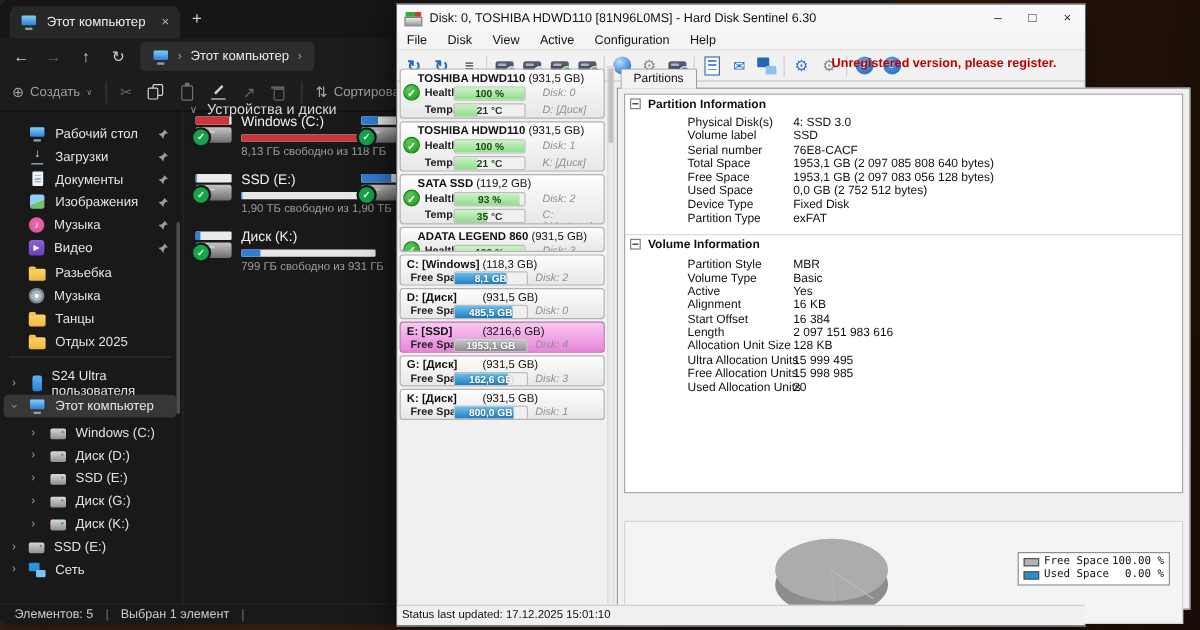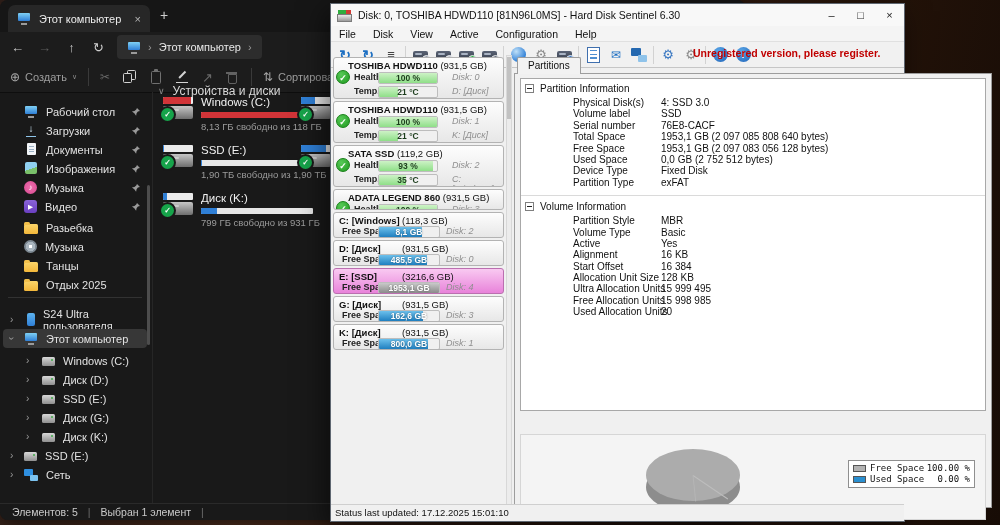--- a/index.html
+++ b/index.html
@@ -129,21 +129,21 @@
   .cdisk{position:absolute;left:118px;font-style:italic;color:#8f8f8f}
   .cdisk2{position:absolute;left:112px;font-style:italic;color:#8f8f8f}
   .cbadge{position:absolute;left:2px;top:12px;width:14px;height:14px;border-radius:50%;background:radial-gradient(circle at 35% 30%,#57c957,#1f9a1f);border:1px solid #188018;color:#fff;text-align:center;line-height:14px;font-size:9px;font-weight:bold;box-sizing:border-box}
   .pt{position:absolute;left:5px;top:2px;font-size:9.5px;font-weight:bold}
   .psz{position:absolute;left:68px;top:2px;font-size:9.5px}
 
   .rp{position:absolute;left:183px;top:51px;width:478px;height:453px}
   .rtab{position:absolute;left:3px;top:2px;height:16px;padding:0 10px;background:#f2f2f2;border:1px solid #9d9d9d;border-bottom:none;font-size:10px;line-height:16px;z-index:2;border-radius:2px 2px 0 0}
   .rframe{position:absolute;left:0;top:18px;right:0;bottom:0;border:1px solid #9d9d9d;background:#f0f0f0;box-sizing:border-box}
   .ibox{position:absolute;left:5px;top:4px;width:466px;height:333px;background:#fff;border:1px solid #a8a8a8;padding-top:3px;box-sizing:border-box;overflow:hidden}
-  .sech{display:flex;align-items:center;gap:6px;font-weight:normal;font-size:10px;height:13px;padding-left:4px}
+  .sech{display:flex;align-items:flex-start;gap:6px;font-weight:bold;font-size:10px;height:13px;padding-left:4px}
   .sech.second{margin-top:7px;border-top:1px solid #dadada;padding-top:3px;height:14px}
   .colbtn{width:9px;height:9px;border:1px solid #7f7f7f;background:#fff;position:relative;flex:none;box-sizing:border-box}
   .colbtn::after{content:"";position:absolute;left:1px;right:1px;top:3px;height:1px;background:#222}
   .irows{margin-top:2px}
   .irow{position:relative;height:11.4px;font-size:10px;line-height:11.4px}
   .irow .l{margin-left:52px}
   .irow .v{position:absolute;left:140px;top:0;white-space:nowrap}
 
   .ppanel{position:absolute;left:5px;top:360px;width:466px;height:86px;background:#f4f4f4;border:1px solid #d6d6d6;box-sizing:border-box}
   .pie-side{position:absolute;left:125px;top:26px;width:94px;height:52px;border-radius:50%;background:#8d8d8d}
@@ -627,20 +627,21 @@
           <div class="sech second">
             <span class="colbtn"></span>
             <span>Volume Information</span>
           </div>
           <div class="irows">
             <div class="irow"><span class="l">Partition Style</span><span class="v">MBR</span></div>
             <div class="irow"><span class="l">Volume Type</span><span class="v">Basic</span></div>
             <div class="irow"><span class="l">Active</span><span class="v">Yes</span></div>
             <div class="irow"><span class="l">Alignment</span><span class="v">16 KB</span></div>
             <div class="irow"><span class="l">Start Offset</span><span class="v">16 384</span></div>
+            <div class="irow"><span class="l">Length</span><span class="v">2 097 151 983 616</span></div>
             <div class="irow"><span class="l">Allocation Unit Size</span><span class="v">128 KB</span></div>
             <div class="irow"><span class="l">Ultra Allocation Units</span><span class="v">15 999 495</span></div>
             <div class="irow"><span class="l">Free Allocation Units</span><span class="v">15 998 985</span></div>
             <div class="irow"><span class="l">Used Allocation Units</span><span class="v">20</span></div>
           </div>
         </div>
 
         <div class="ppanel">
           <div class="pie-side"></div>
           <div class="pie-top"></div>

